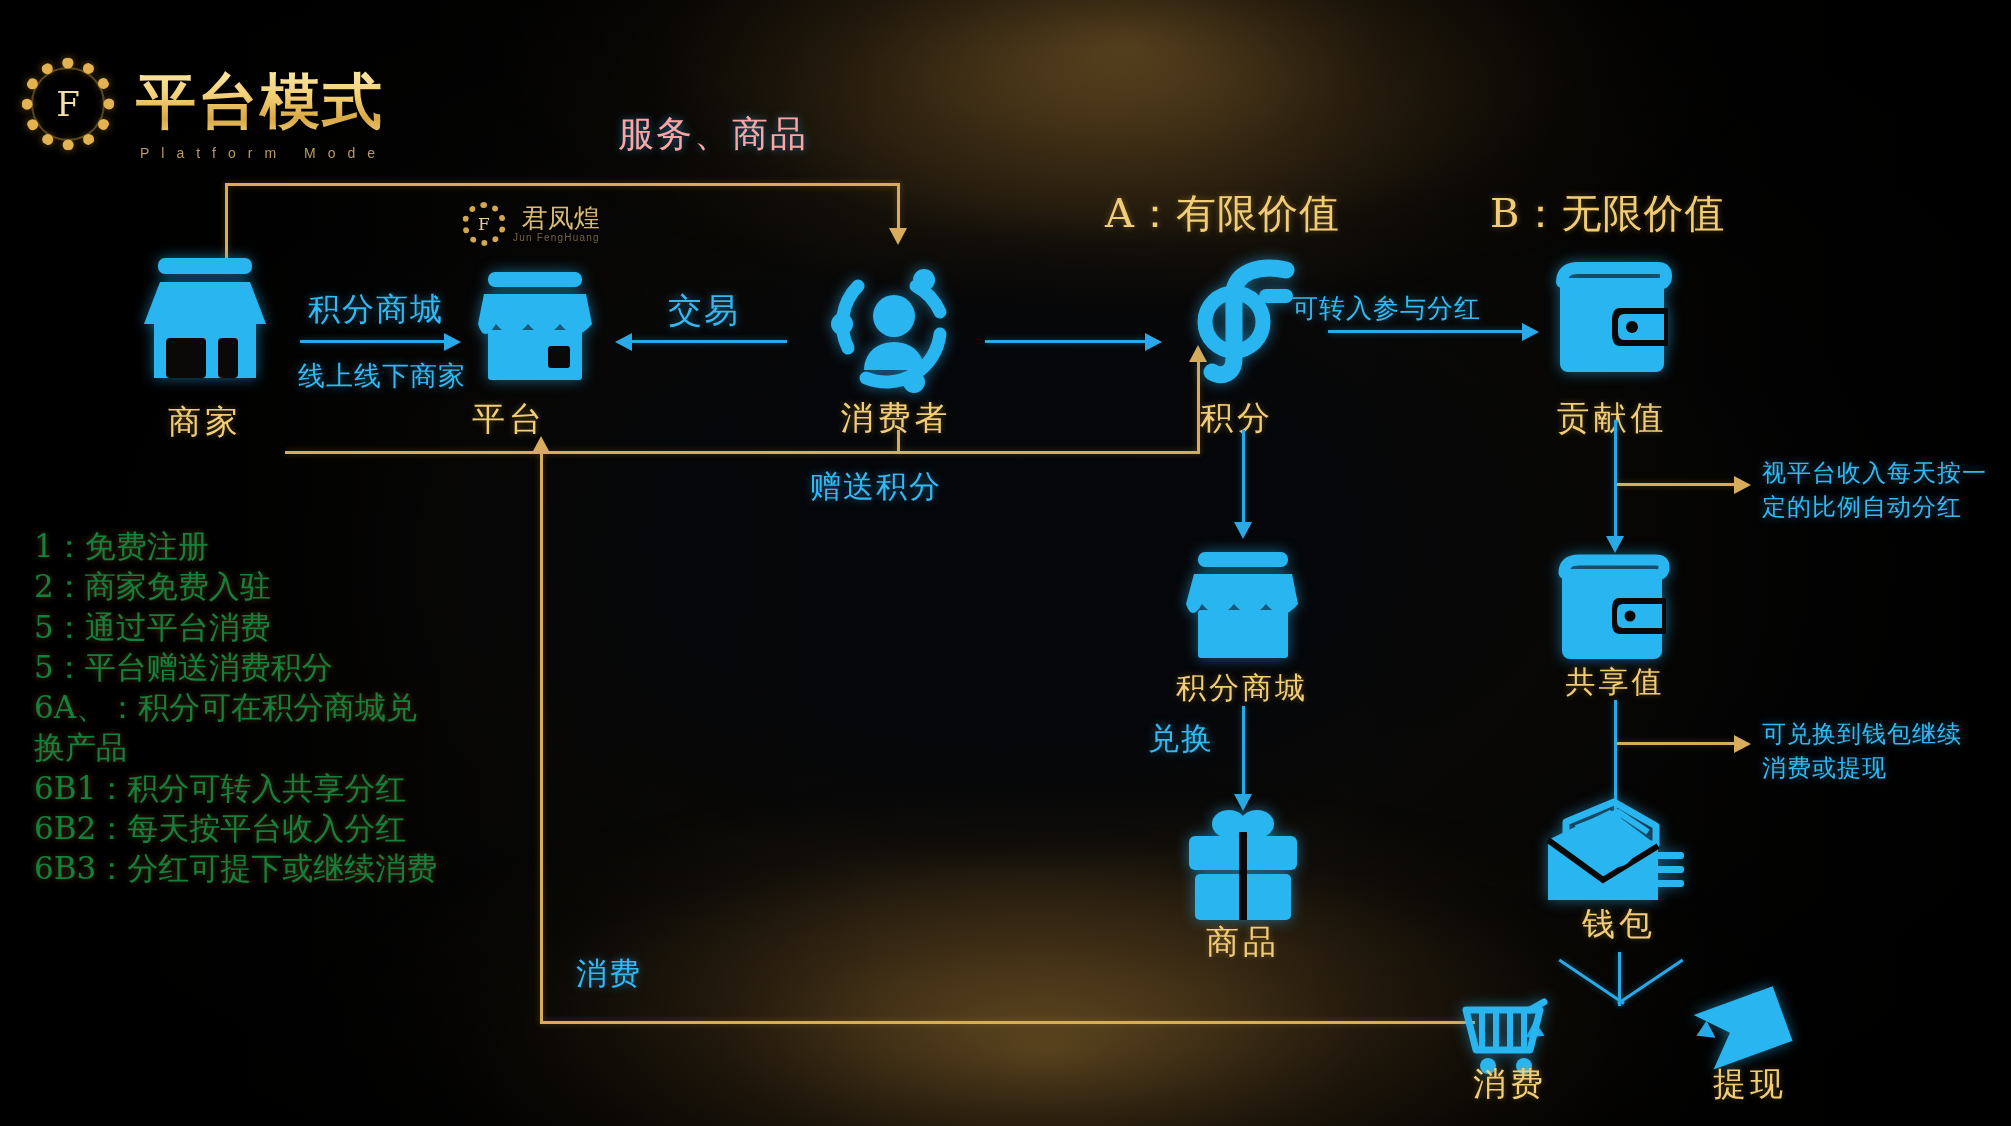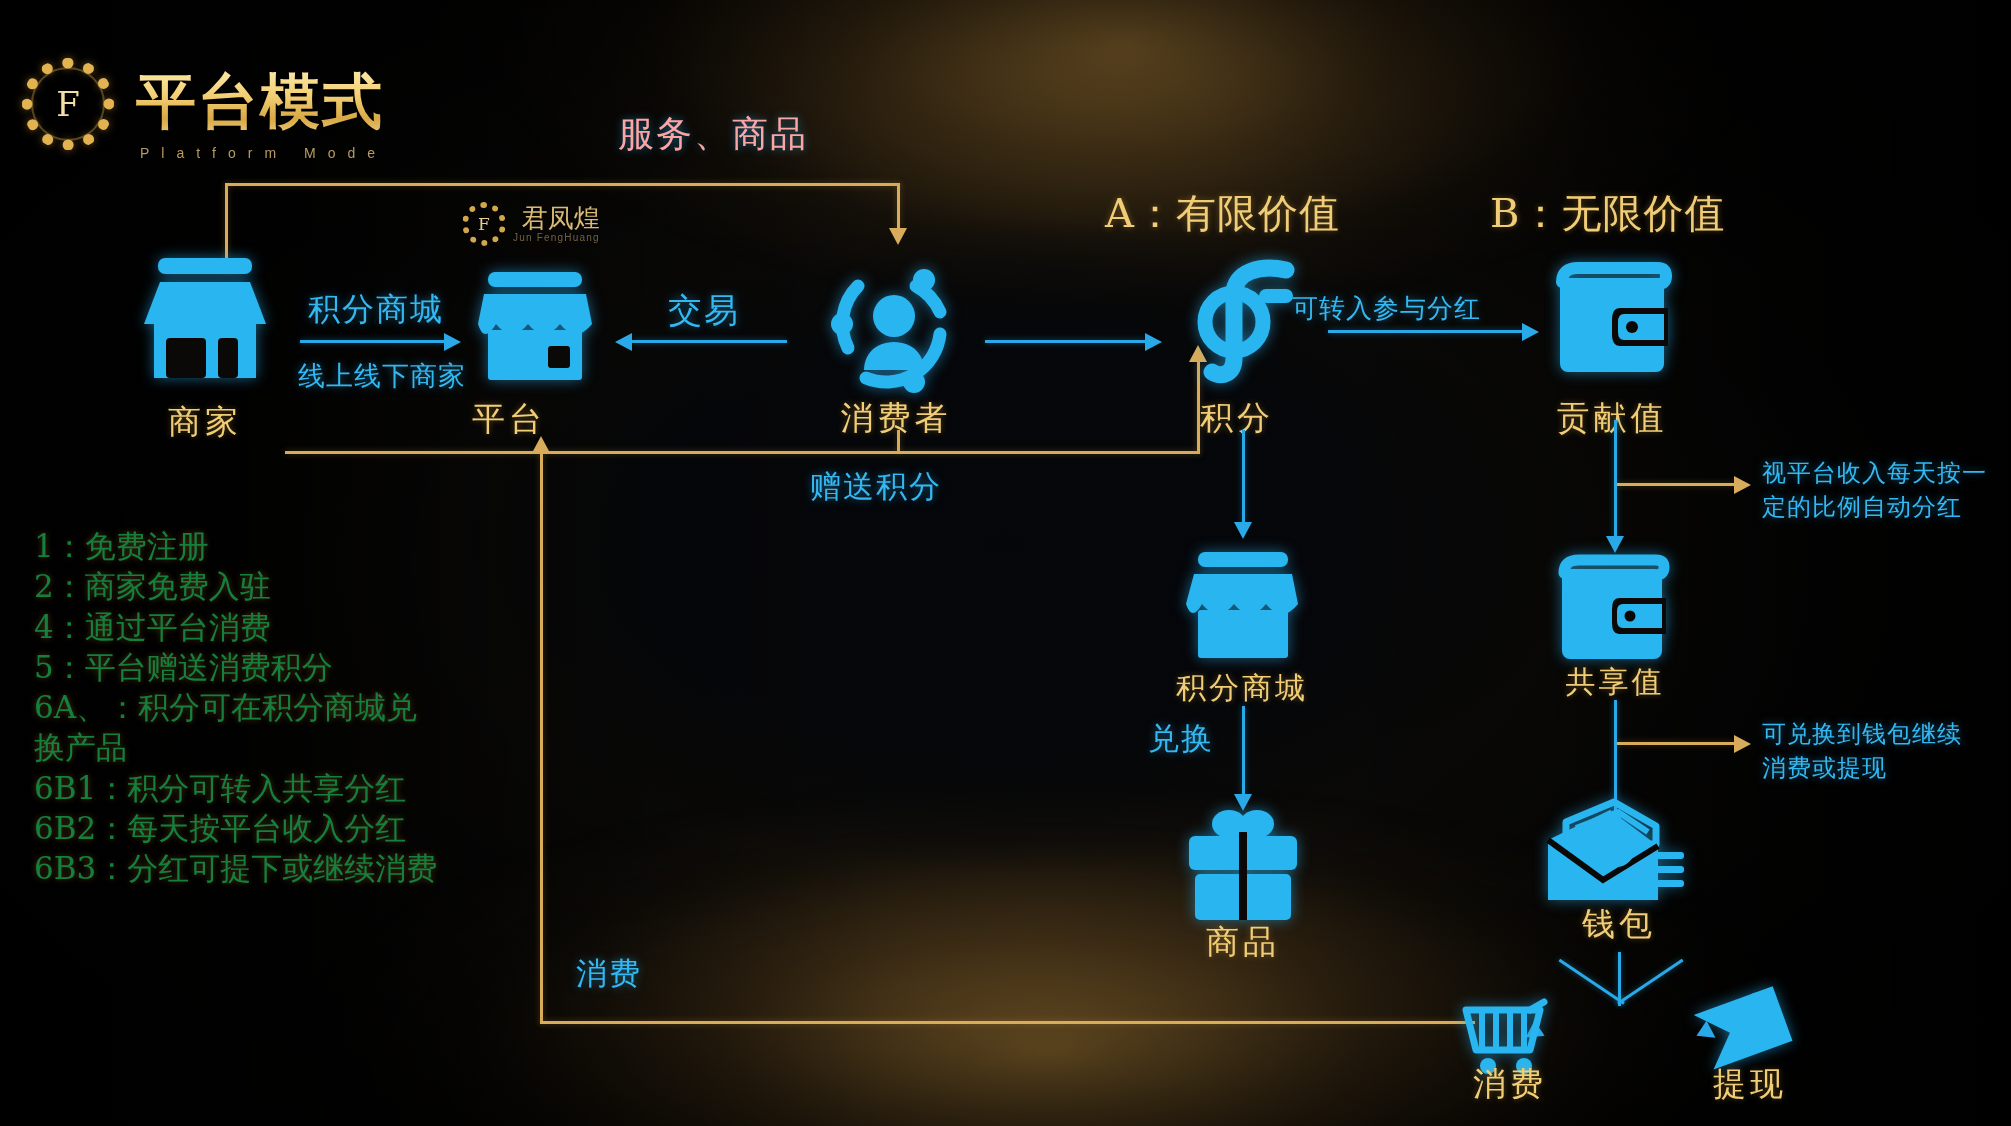--- a/index.html
+++ b/index.html
@@ -356,21 +356,21 @@
         <circle cx="76" cy="60" r="11" class="cyanstroke" stroke-width="4"></circle>
         <text x="76" y="66" font-size="13" fill="#29b6f0" text-anchor="middle" font-family="DejaVu Sans, sans-serif">1</text>
       </g>
     </svg>
   </div>
   <div class="n gold nodelabel" style="left:1692px;top:1062px;width:116px;text-align:center;">提现</div>
 
   <div class="n steps" style="left:34px;top:526px;">
     <div>1：免费注册</div>
     <div>2：商家免费入驻</div>
-    <div>4：通过平台消费</div>
+    <div>5：通过平台消费</div>
     <div>5：平台赠送消费积分</div>
     <div>6A、：积分可在积分商城兑</div>
     <div>换产品</div>
     <div>6B1：积分可转入共享分红</div>
     <div>6B2：每天按平台收入分红</div>
     <div>6B3：分红可提下或继续消费</div>
   </div>
 
 </div>
 

